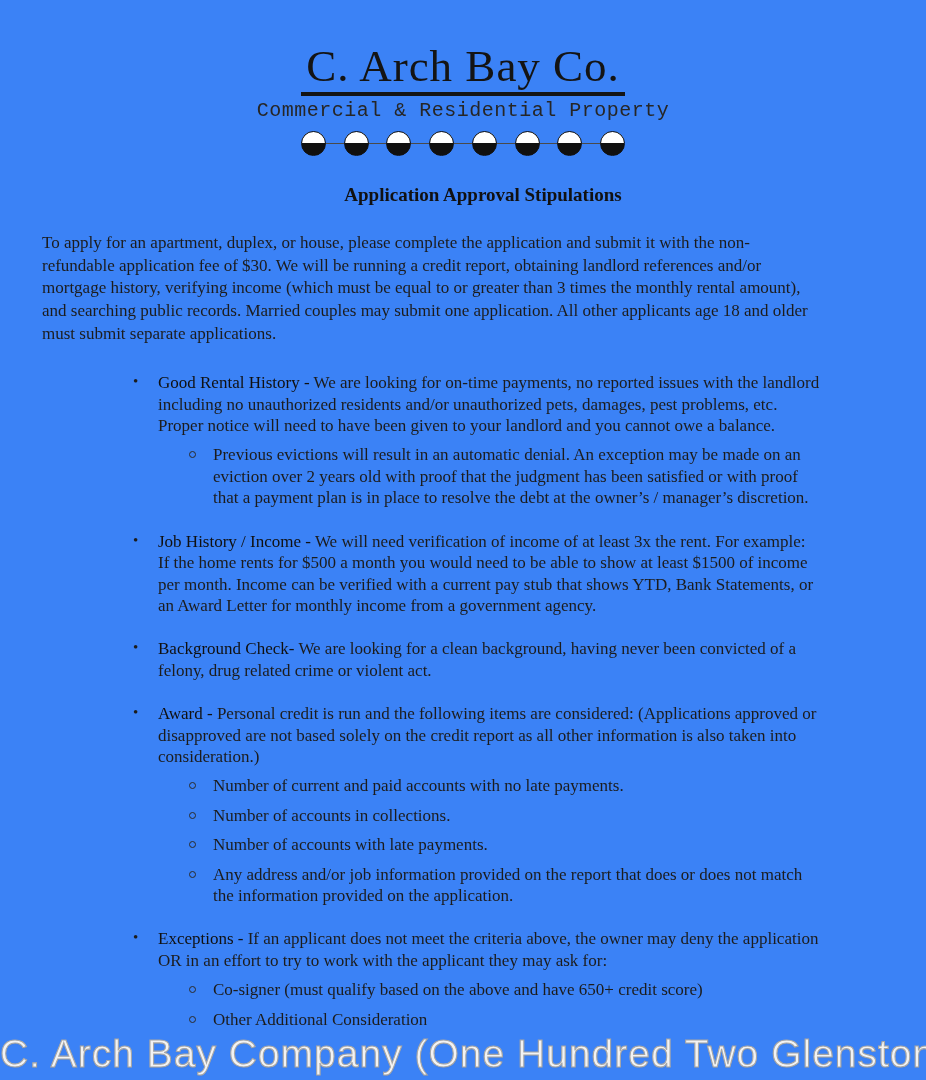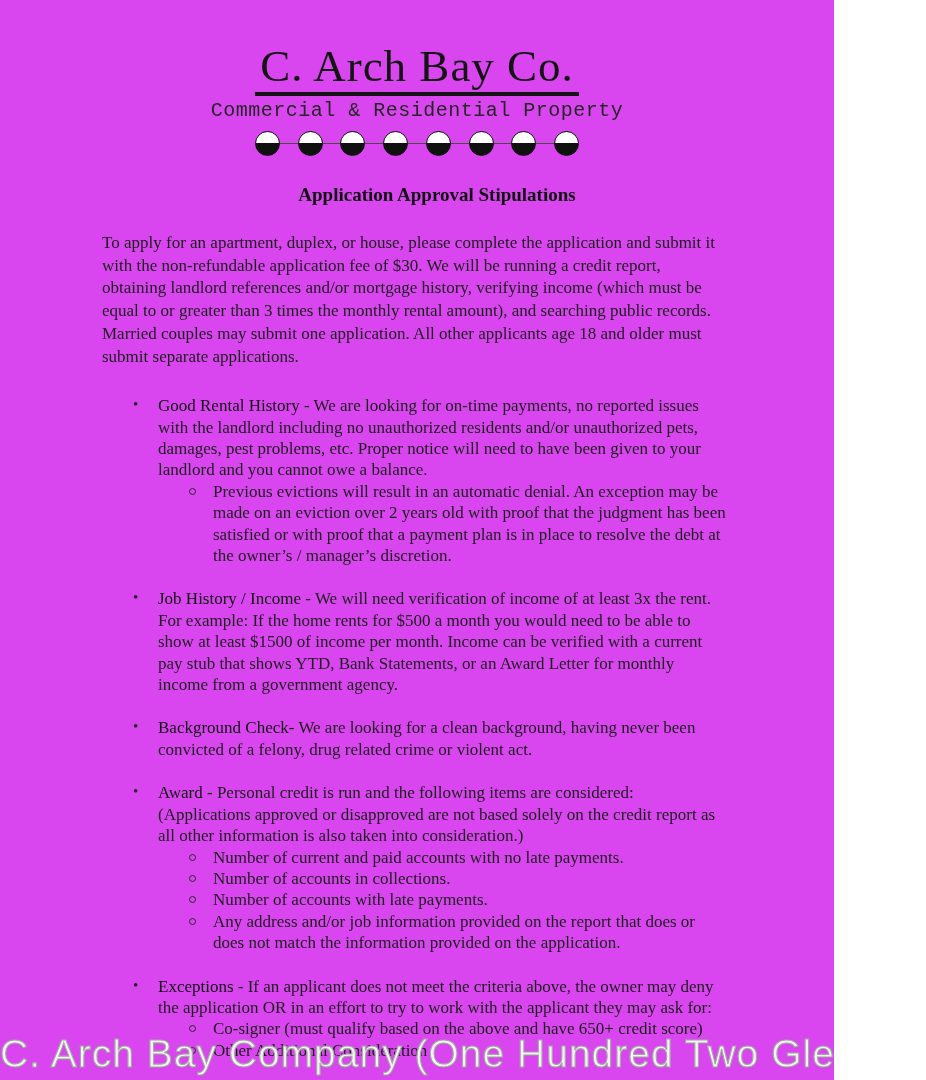--- a/index.html
+++ b/index.html
@@ -1,20 +1,20 @@
 <!DOCTYPE html>
 <html><head>
 <meta charset="utf-8">
 <style>
   html, body { margin: 0; padding: 0; background: #ffffff; }
   .page {
     position: relative;
-    width: 834px;
+    width: 926px;
     height: 1080px;
-    background: #d946ef;
+    background: #3b82f6;
     overflow: hidden;
     font-family: "Liberation Serif", "DejaVu Serif", serif;
     color: #1c1c1c;
   }
   
   .letterhead { text-align: center; padding-top: 44px; }
   .logo-title {
     display: inline-block;
     font-size: 45px;
     line-height: 1.02;
@@ -59,21 +59,21 @@
   .doc-title {
     margin: 26px 0 0 0;
     text-align: center;
     font-size: 19px;
     font-weight: bold;
     color: #111111;
     line-height: 1.3;
     padding-left: 40px;
   }
   .intro {
-    margin: 24px 106px 0 102px;
+    margin: 24px 106px 0 42px;
     font-size: 17px;
     line-height: 1.35;
   }
   .stipulations {
     list-style: none;
     margin: 26px 106px 0 102px;
     padding: 0;
     font-size: 17px;
     line-height: 1.26;
   }
@@ -84,21 +84,21 @@
   }
   .stip-item::before {
     content: "\2022";
     position: absolute;
     left: 31px;
     top: 0;
     font-size: 15px;
   }
   .stip-title { font-weight: normal; color: #101010; }
   .sub-list { list-style: none; margin: 0; padding: 0; }
-  .sub-item { position: relative; padding-left: 55px; }
+  .sub-item { position: relative; padding-left: 55px; margin-top: 8px; }
   .sub-item::before {
     content: "";
     position: absolute;
     left: 31px;
     top: 7px;
     width: 7px; height: 7px;
     box-sizing: border-box;
     border: 1.3px solid #2a2a2a;
     border-radius: 50%;
   }

